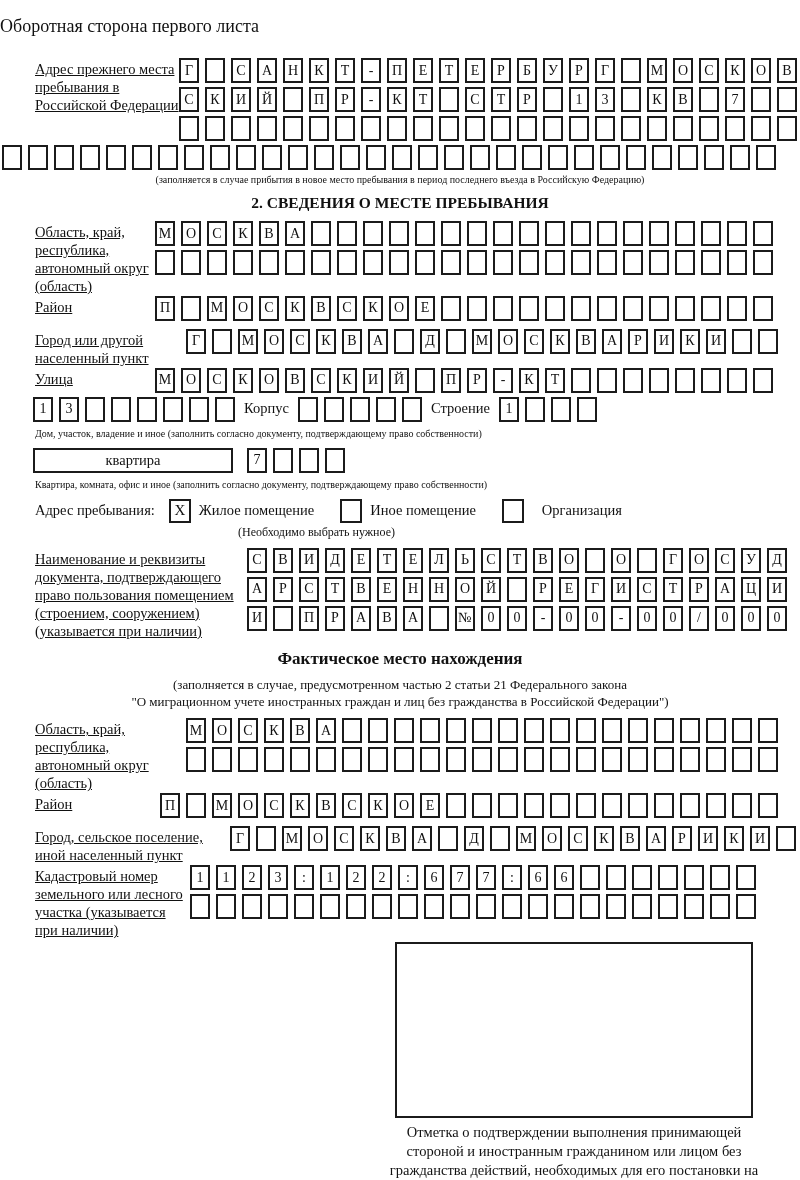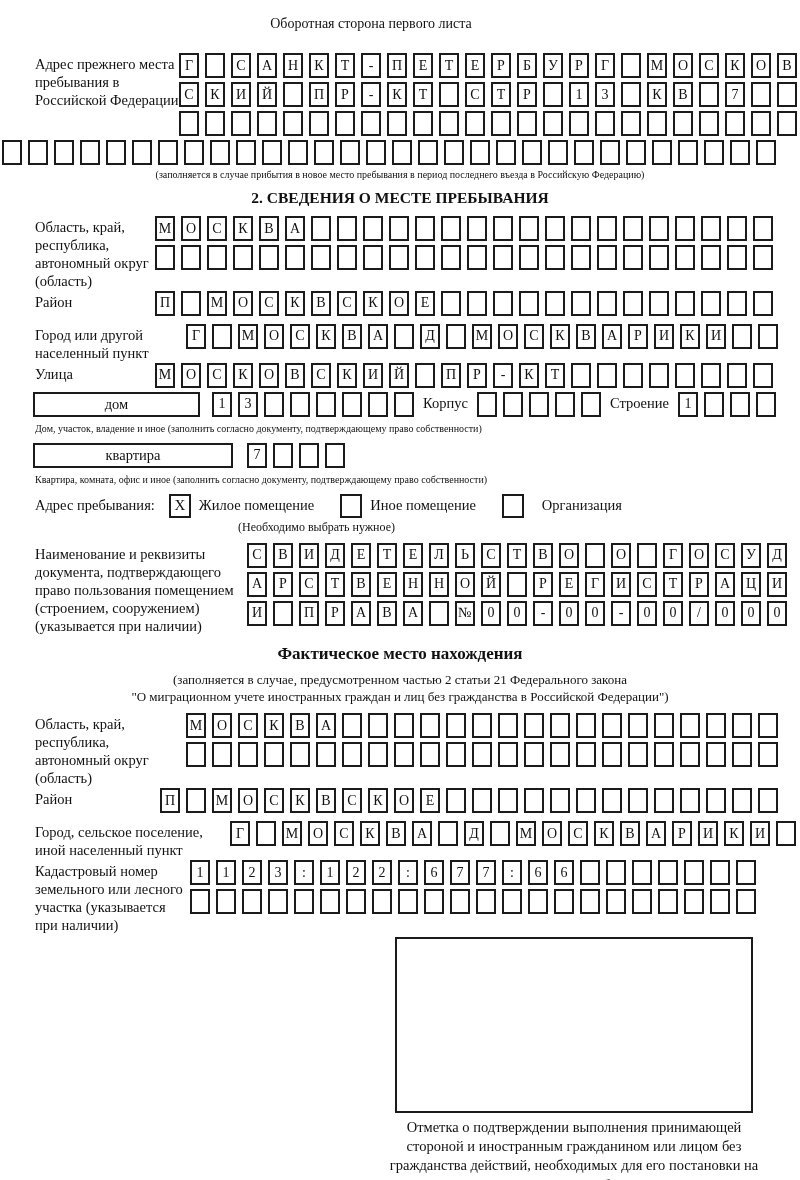--- a/index.html
+++ b/index.html
@@ -5,24 +5,24 @@
   * { box-sizing: border-box; margin: 0; padding: 0; }
   html,body { background:#ffffff; }
   body {
     width: 800px; height: 1180px;
     color: #111;
     font-family: "Liberation Serif", serif;
     font-size: 14.5px;
   }
   .page { position: relative; width: 800px; height: 1180px; padding-top: 16px; overflow: hidden; background:#fff; }
 
-  .top-note { text-align: center; padding-right: 58px; font-size: 14px; }
+  .top-note { text-align: left; padding-right: 58px; font-size: 18px; }
 
   .frow { display: flex; align-items: flex-start; }
-  .lbl { flex: 0 0 auto; padding-left: 35px; padding-top: 3px; line-height: 1.24; }
+  .lbl { flex: 0 0 auto; padding-left: 35px; padding-top: 3px; line-height: 1.24; text-decoration: underline; }
   .rows { flex: 1 1 auto; }
   .cells { display: flex; gap: 6px; margin-bottom: 4px; }
   .cell {
     flex: 0 0 20px; width: 20px; height: 25px;
     border: 2px solid #1b1b1b; background: #fff;
     display: flex; align-items: center; justify-content: center;
     font-size: 14px; line-height: 1;
   }
   .caption { text-align: center; font-size: 10px; margin: 2px 0 9px 0; }
   .sec-title { text-align: center; font-weight: bold; font-size: 15.5px; margin: 4px 0 9px 0; }
@@ -343,21 +343,20 @@
         <span class="cell"></span>
         <span class="cell"></span>
         <span class="cell"></span>
         <span class="cell"></span>
         <span class="cell"></span>
         <span class="cell"></span>
       </div>
   </div>
 
   <div class="house-row">
-    <div class="wide-box house-box">дом</div>
     <div class="cells">
         <span class="cell">1</span>
         <span class="cell">3</span>
         <span class="cell"></span>
         <span class="cell"></span>
         <span class="cell"></span>
         <span class="cell"></span>
         <span class="cell"></span>
         <span class="cell"></span>
       </div>

